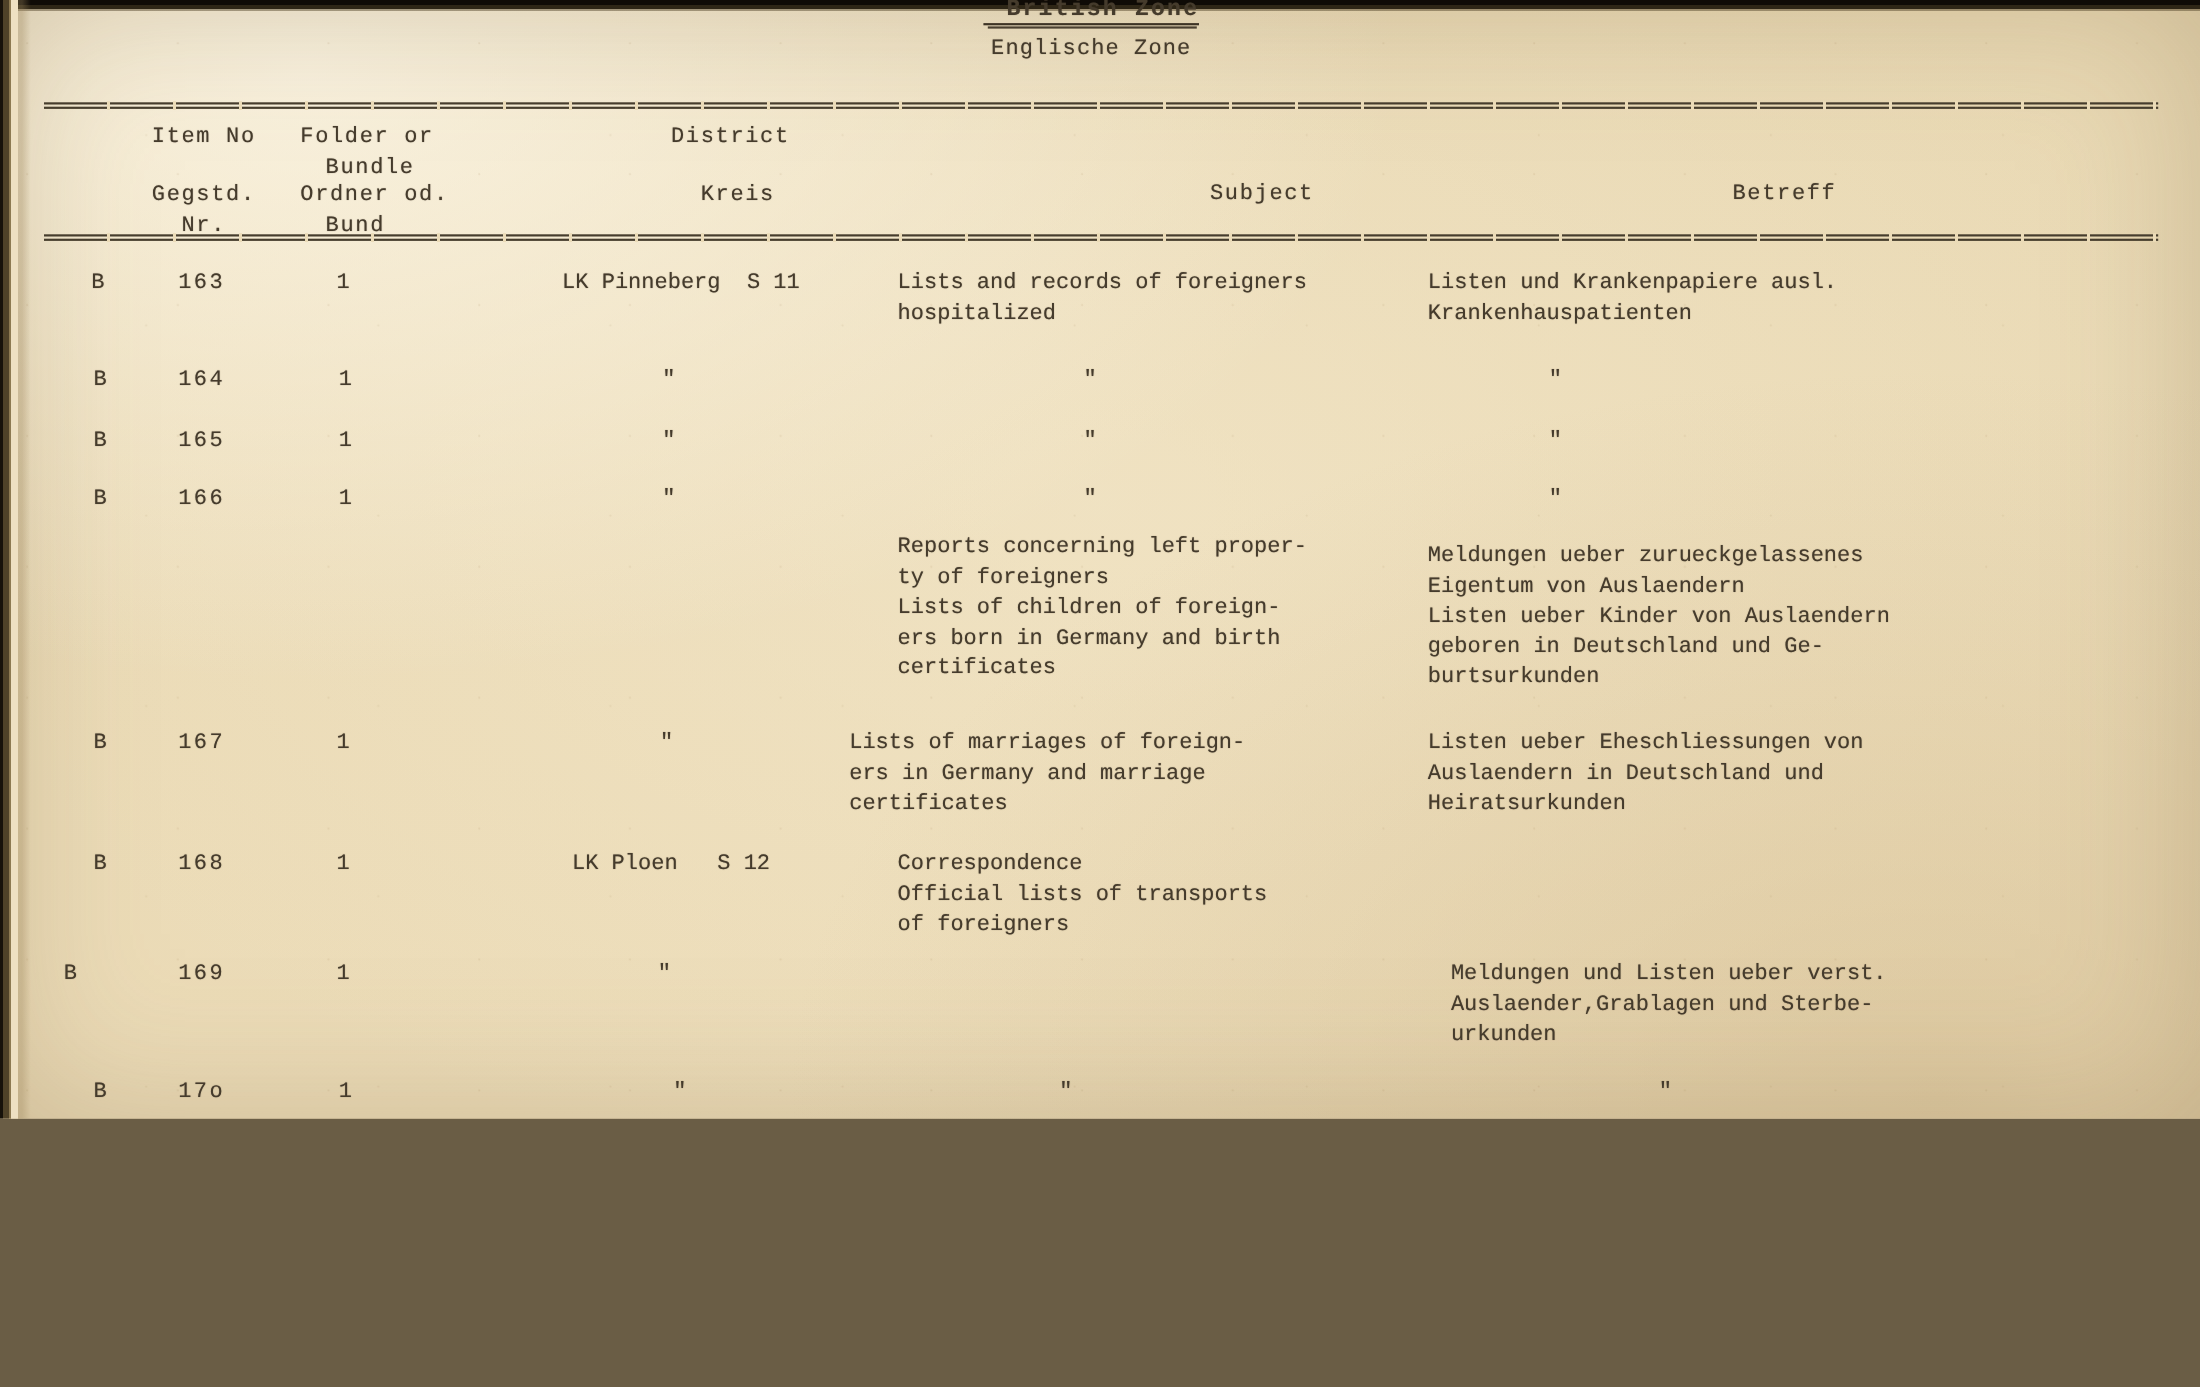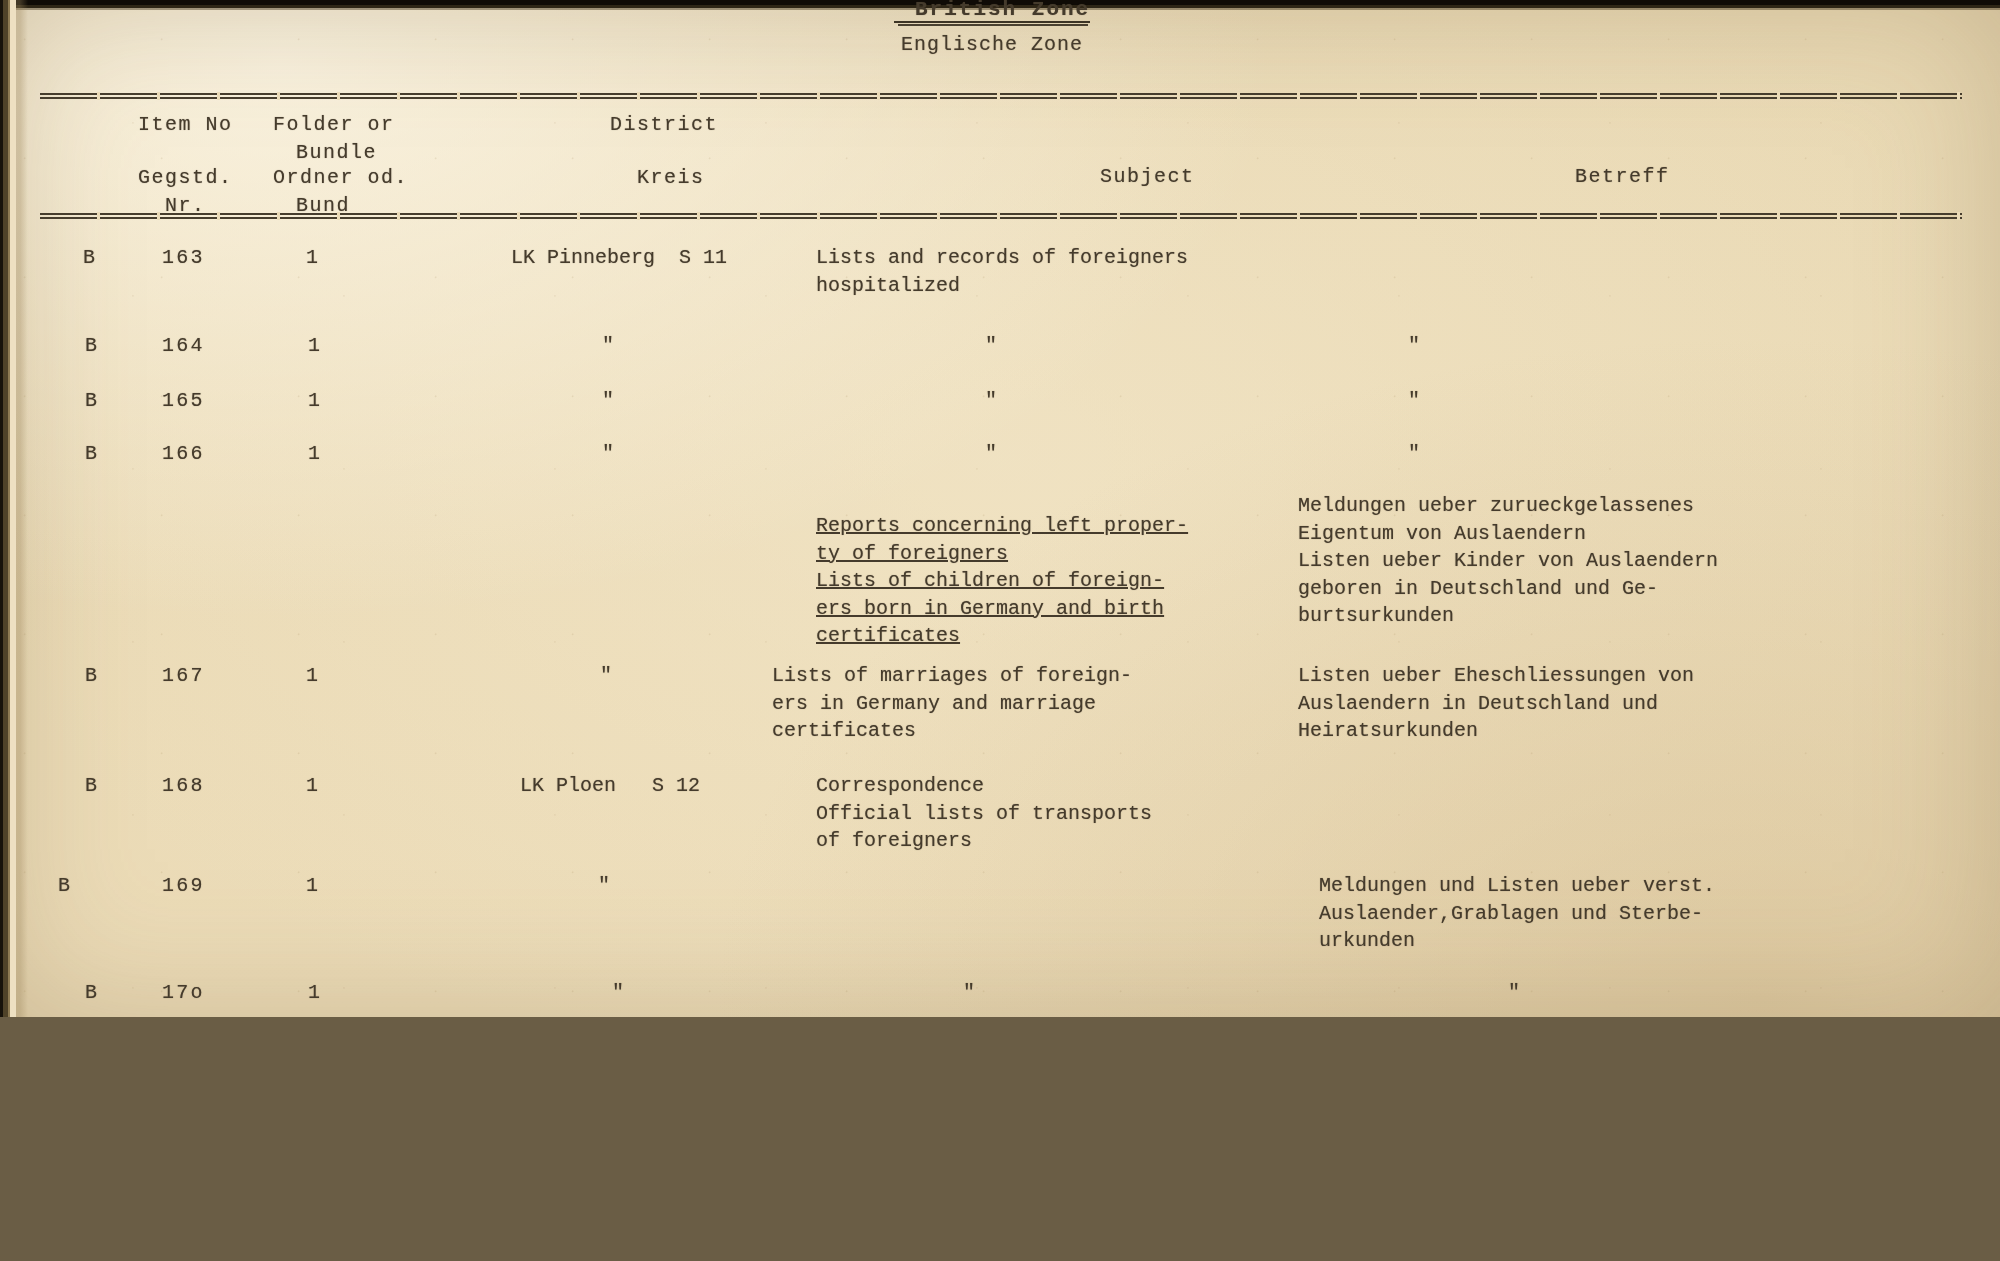--- a/index.html
+++ b/index.html
@@ -84,20 +84,22 @@
   <span class="t hdr" style="left:1575px;top:163px;">Betreff</span>
   <span class="t hdr" style="left:165px;top:192px;">Nr.</span>
   <span class="t hdr" style="left:296px;top:192px;">Bund</span>
 
   <span class="t" style="left:83px;top:244px;">B</span>
   <span class="t num" style="left:162px;top:244px;">163</span>
   <span class="t" style="left:306px;top:244px;">1</span>
   <span class="t" style="left:511px;top:244px;">LK Pinneberg  S 11</span>
   <span class="t" style="left:816px;top:244px;">Lists and records of foreigners
 hospitalized</span>
+  <span class="t" style="left:1298px;top:244px;">Listen und Krankenpapiere ausl.
+Krankenhauspatienten</span>
 
   <span class="t" style="left:85px;top:332px;">B</span>
   <span class="t num" style="left:162px;top:332px;">164</span>
   <span class="t" style="left:308px;top:332px;">1</span>
   <span class="t" style="left:602px;top:332px;">"</span>
   <span class="t" style="left:985px;top:332px;">"</span>
   <span class="t" style="left:1408px;top:332px;">"</span>
 
   <span class="t" style="left:85px;top:387px;">B</span>
   <span class="t num" style="left:162px;top:387px;">165</span>
@@ -106,21 +108,21 @@
   <span class="t" style="left:985px;top:387px;">"</span>
   <span class="t" style="left:1408px;top:387px;">"</span>
 
   <span class="t" style="left:85px;top:440px;">B</span>
   <span class="t num" style="left:162px;top:440px;">166</span>
   <span class="t" style="left:308px;top:440px;">1</span>
   <span class="t" style="left:602px;top:440px;">"</span>
   <span class="t" style="left:985px;top:440px;">"</span>
   <span class="t" style="left:1408px;top:440px;">"</span>
 
-  <span class="t" style="left:816px;top:512px;text-decoration:underline;">Reports concerning left proper-
+  <span class="t" style="left:816px;top:484px;">Reports concerning left proper-
 ty of foreigners
 Lists of children of foreign-
 ers born in Germany and birth
 certificates</span>
   <span class="t" style="left:1298px;top:492px;">Meldungen ueber zurueckgelassenes
 Eigentum von Auslaendern
 Listen ueber Kinder von Auslaendern
 geboren in Deutschland und Ge-
 burtsurkunden</span>
 

